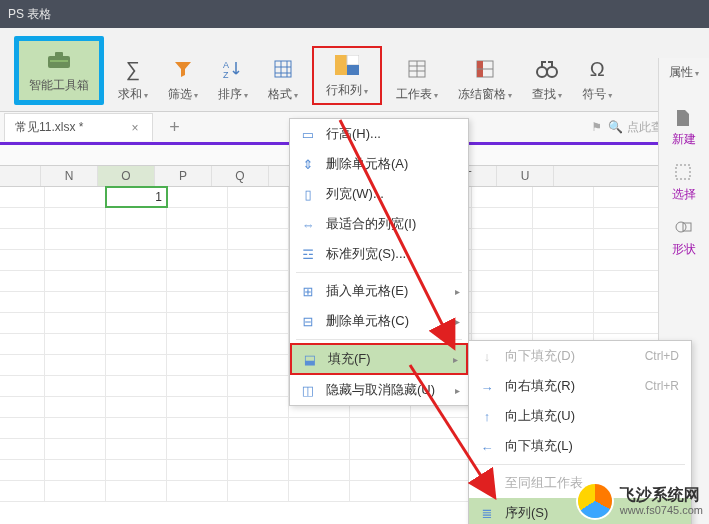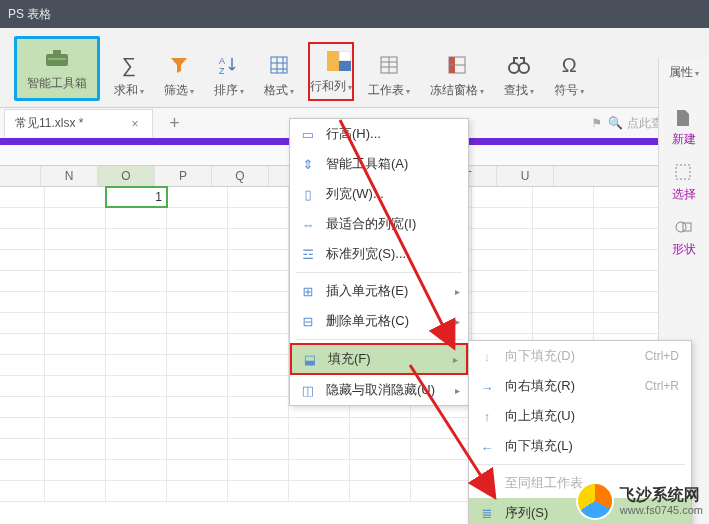--- a/index.html
+++ b/index.html
@@ -2,24 +2,24 @@
 <html><head>
 <meta charset="utf-8">
 <style>
   html, body { margin: 0; padding: 0; font-family: "Microsoft YaHei", Arial, sans-serif; font-size: 12px; background: #fff; color: #333; width: 709px; height: 524px; overflow: hidden; }
   .titlebar { background: #494f5b; color: #e6e6e6; height: 28px; display: flex; align-items: center; padding: 0 8px; font-size: 12px; }
   .ribbon-area { background: #f2f2f2; border-bottom: 1px solid #d0d0d0; padding: 8px 10px 6px 10px; display: flex; align-items: flex-end; }
   .ribbon-btn { display: flex; flex-direction: column; align-items: center; justify-content: center; padding: 2px 6px 2px 6px; margin: 0 4px; cursor: pointer; position: relative; }
   .ribbon-btn .ico { width: 26px; height: 26px; display: flex; align-items: center; justify-content: center; margin-bottom: 4px; }
   .ribbon-btn .lbl { font-size: 12px; color: #555; white-space: nowrap; }
   .ribbon-btn.big { padding: 6px 12px; border: 1px solid transparent; }
-  .ribbon-btn.toolbox { background: #c5e0b4; border: 3px solid #0ea5e9; border-radius: 2px; padding: 6px 10px; }
+  .ribbon-btn.toolbox { background: #c5e0b4; border: 5px solid #0ea5e9; border-radius: 2px; padding: 6px 10px; }
   .ribbon-btn.highlight { border: 2px solid #e02020; }
   .caret { font-size: 8px; color: #888; margin-left: 2px; }
-  .tabbar { display: flex; align-items: center; height: 30px; background: #f7f7f7; border-bottom: 7px solid #6d28d9; padding-left: 4px; }
+  .tabbar { display: flex; align-items: center; height: 30px; background: #f7f7f7; border-bottom: 3px solid #6d28d9; padding-left: 4px; }
   .tab { padding: 5px 14px 5px 10px; border: 1px solid #dcdcdc; border-bottom: none; background: #fff; font-size: 12px; margin-right: 2px; color: #555; display:flex;align-items:center;}
   .tab-close { margin-left: 48px; color: #888; }
   .tab-plus { width: 26px; height: 26px; display:flex;align-items:center;justify-content:center; color:#888; font-size:18px; margin-left:6px;}
   .search-area { margin-left:auto; display:flex; align-items:center; margin-right:4px;}
   .search-box { display:flex; align-items:center; color:#aaa; padding:2px 6px;}
   .sheet-area { position: relative; background:#fff; }
   .col-headers { display:flex; height:20px; border-bottom:1px solid #d0d0d0; background:#f3f3f3; }
   .col-h { width:56px; text-align:center; font-size:12px; color:#666; border-right:1px solid #e0e0e0; line-height:20px;}
   .rows { }
   .row { display:flex; height:20px; border-bottom:1px solid #e8e8e8; }
@@ -99,21 +99,21 @@
           <rect x="2" y="2" width="16" height="16" fill="none" stroke="#4a7dbf"></rect>
           <line x1="2" y1="8" x2="18" y2="8" stroke="#4a7dbf"></line>
           <line x1="2" y1="14" x2="18" y2="14" stroke="#4a7dbf"></line>
           <line x1="8" y1="2" x2="8" y2="18" stroke="#4a7dbf"></line>
           <line x1="14" y1="2" x2="14" y2="18" stroke="#4a7dbf"></line>
         </svg>
     </span>
     <span class="lbl"><span>格式</span><span class="caret">▾</span></span>
   </div>
 
-  <div class="ribbon-btn highlight" style="padding:4px 0;align-items:flex-end;">
+  <div class="ribbon-btn highlight" style="padding:4px 12px;">
     <span class="ico">
       <svg width="24" height="20" viewBox="0 0 24 20">
           <rect x="0" y="0" width="12" height="20" fill="#f2b84b"></rect>
           <rect x="12" y="0" width="12" height="10" fill="#ffffff" stroke="#cfcfcf"></rect>
           <rect x="12" y="10" width="12" height="10" fill="#4a7dbf"></rect>
         </svg>
     </span>
     <span class="lbl"><span>行和列</span><span class="caret">▾</span></span>
   </div>
 
@@ -400,21 +400,21 @@
   </div>
 </div>
 
 <div class="menu" style="left:289px; top:118px; width:178px;">
   <div class="menu-item">
     <span class="mi-ico">▭</span>
     <span>行高(H)...</span>
   </div>
   <div class="menu-item">
     <span class="mi-ico">⇕</span>
-    <span>智能工具箱(A)</span>
+    <span>删除单元格(A)</span>
   </div>
   <div class="menu-item">
     <span class="mi-ico">▯</span>
     <span>列宽(W)...</span>
   </div>
   <div class="menu-item">
     <span class="mi-ico">⇔</span>
     <span>最适合的列宽(I)</span>
   </div>
   <div class="menu-item">

